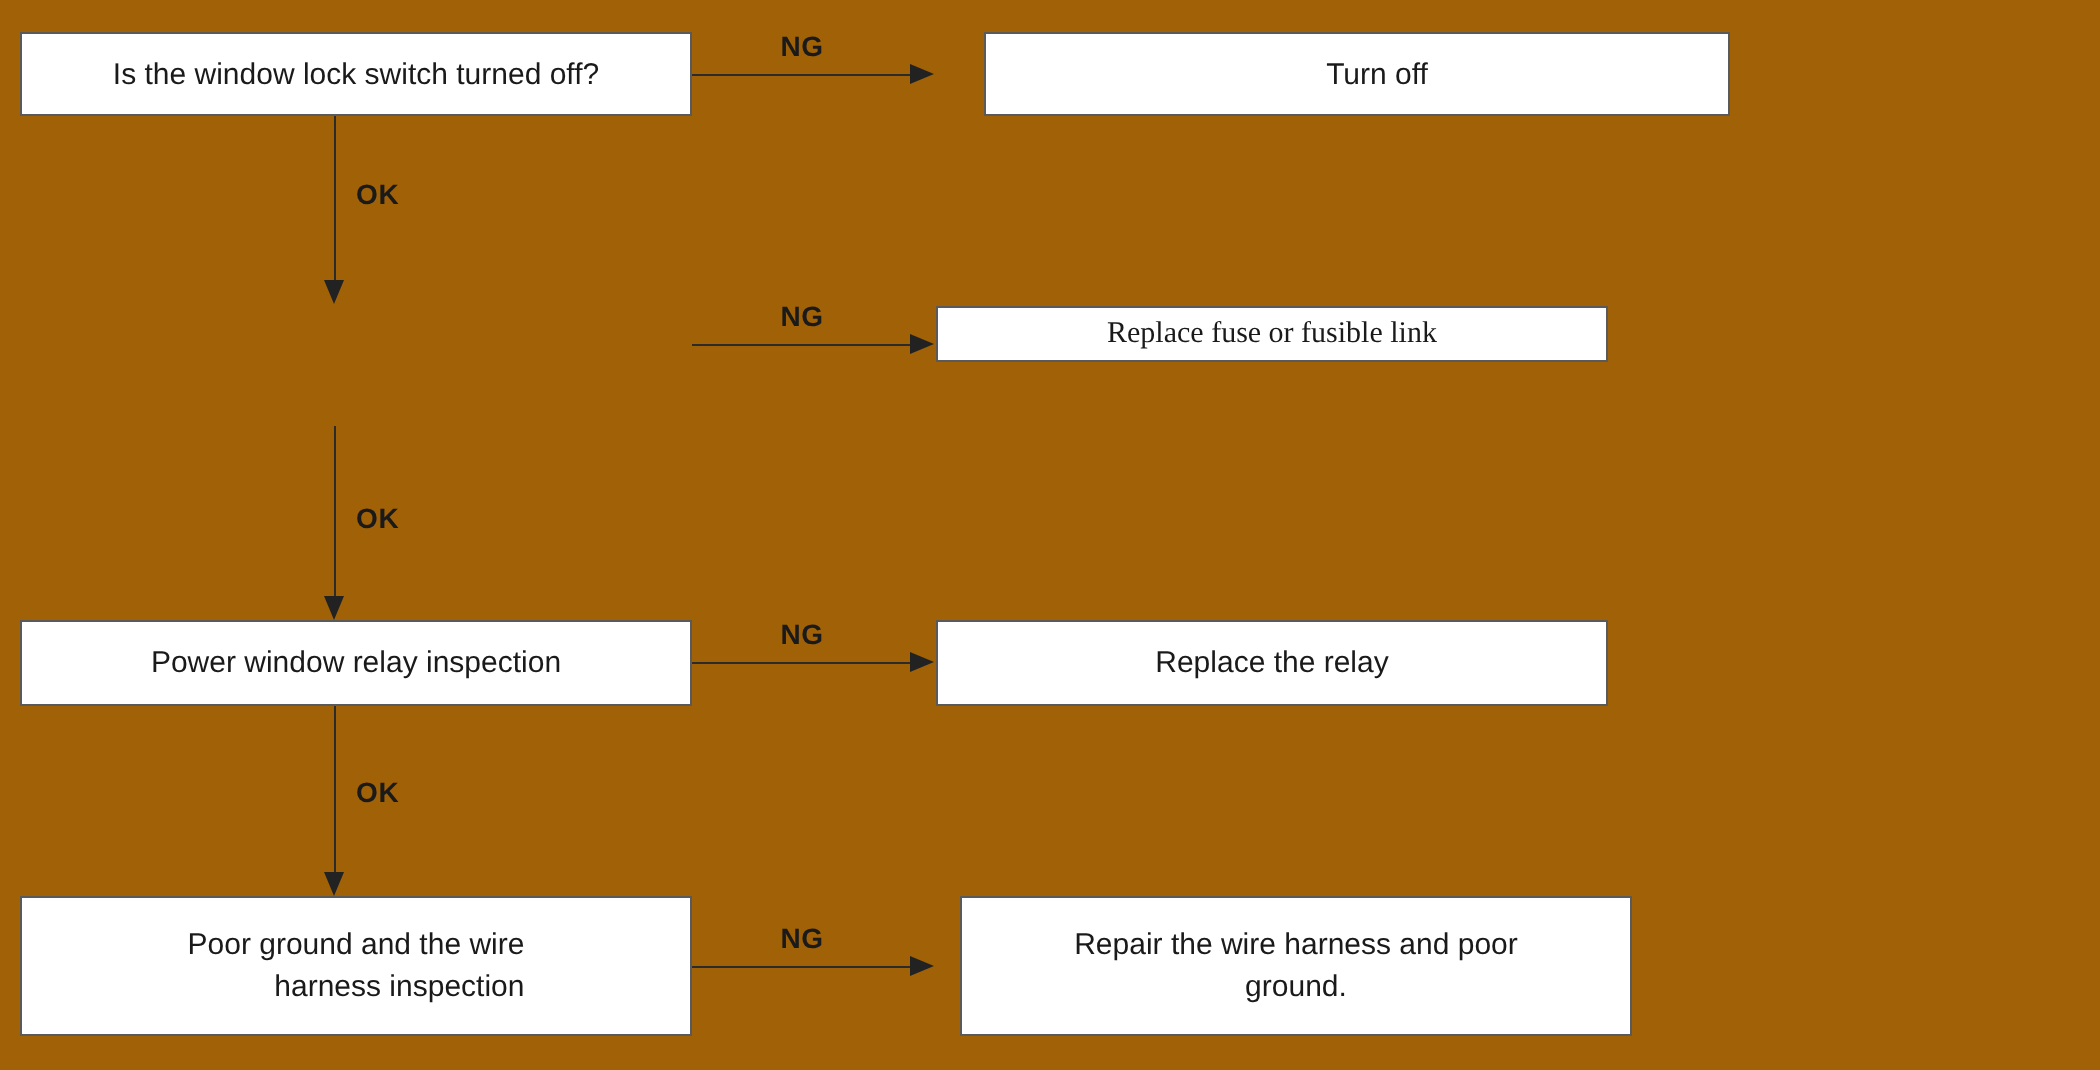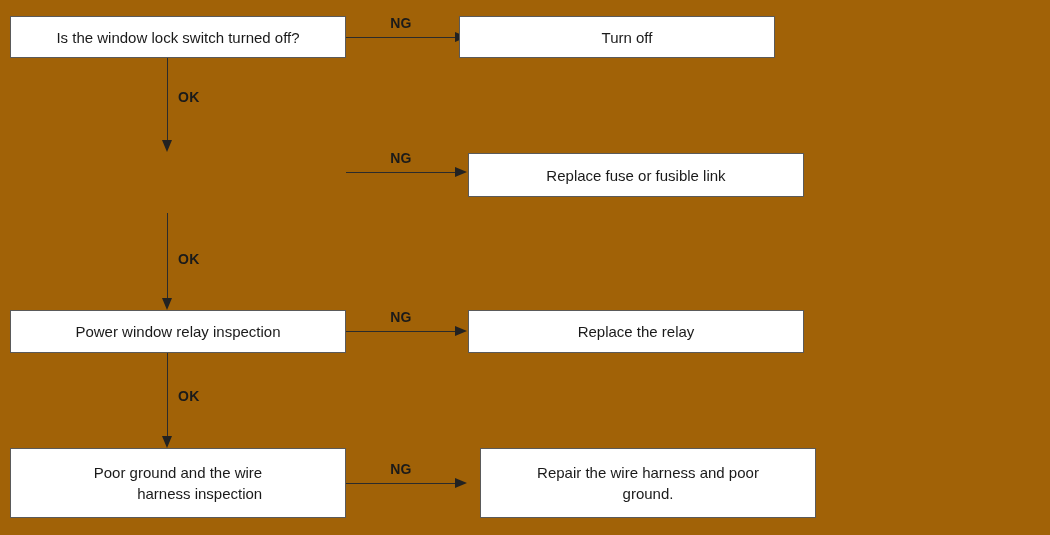--- a/index.html
+++ b/index.html
@@ -70,30 +70,30 @@
 </style>
 </head>
 <body>
 
 <div class="canvas">
 
   <div class="box" style="left:10px; top:16px; width:336px; height:42px;">Is the window lock switch turned off?</div>
   <div class="edge-label" style="left:371px; top:15px;">NG</div>
   <div class="h-line" style="left:346px; top:37px; width:109px;"></div>
   <div class="arrow-right" style="left:455px; top:32px;"></div>
-  <div class="box" style="left:459px; top:16px; width:316px; height:42px;padding-left:20px;">Turn off</div>
+  <div class="box" style="left:492px; top:16px; width:373px; height:42px;padding-left:20px;">Turn off</div>
 
   <div class="v-line" style="left:167px; top:58px; height:83px;"></div>
   <div class="arrow-down" style="left:162px; top:140px;"></div>
   <div class="edge-label ok-label" style="left:178px; top:89px;">OK</div>
 
   <div class="edge-label" style="left:371px; top:150px;">NG</div>
   <div class="h-line" style="left:346px; top:172px; width:109px;"></div>
   <div class="arrow-right" style="left:455px; top:167px;"></div>
-  <div class="box" style="left:468px; top:153px; width:336px; height:44px;">Replace fuse or fusible link</div>
+  <div class="box" style="left:468px; top:153px; width:336px; height:28px;font-family:Liberation Serif, serif;">Replace fuse or fusible link</div>
 
   <div class="v-line" style="left:167px; top:213px; height:85px;"></div>
   <div class="arrow-down" style="left:162px; top:298px;"></div>
   <div class="edge-label ok-label" style="left:178px; top:251px;">OK</div>
 
   <div class="box" style="left:10px; top:310px; width:336px; height:43px;">Power window relay inspection</div>
   <div class="edge-label" style="left:371px; top:309px;">NG</div>
   <div class="h-line" style="left:346px; top:331px; width:109px;"></div>
   <div class="arrow-right" style="left:455px; top:326px;"></div>
   <div class="box" style="left:468px; top:310px; width:336px; height:43px;">Replace the relay</div>

